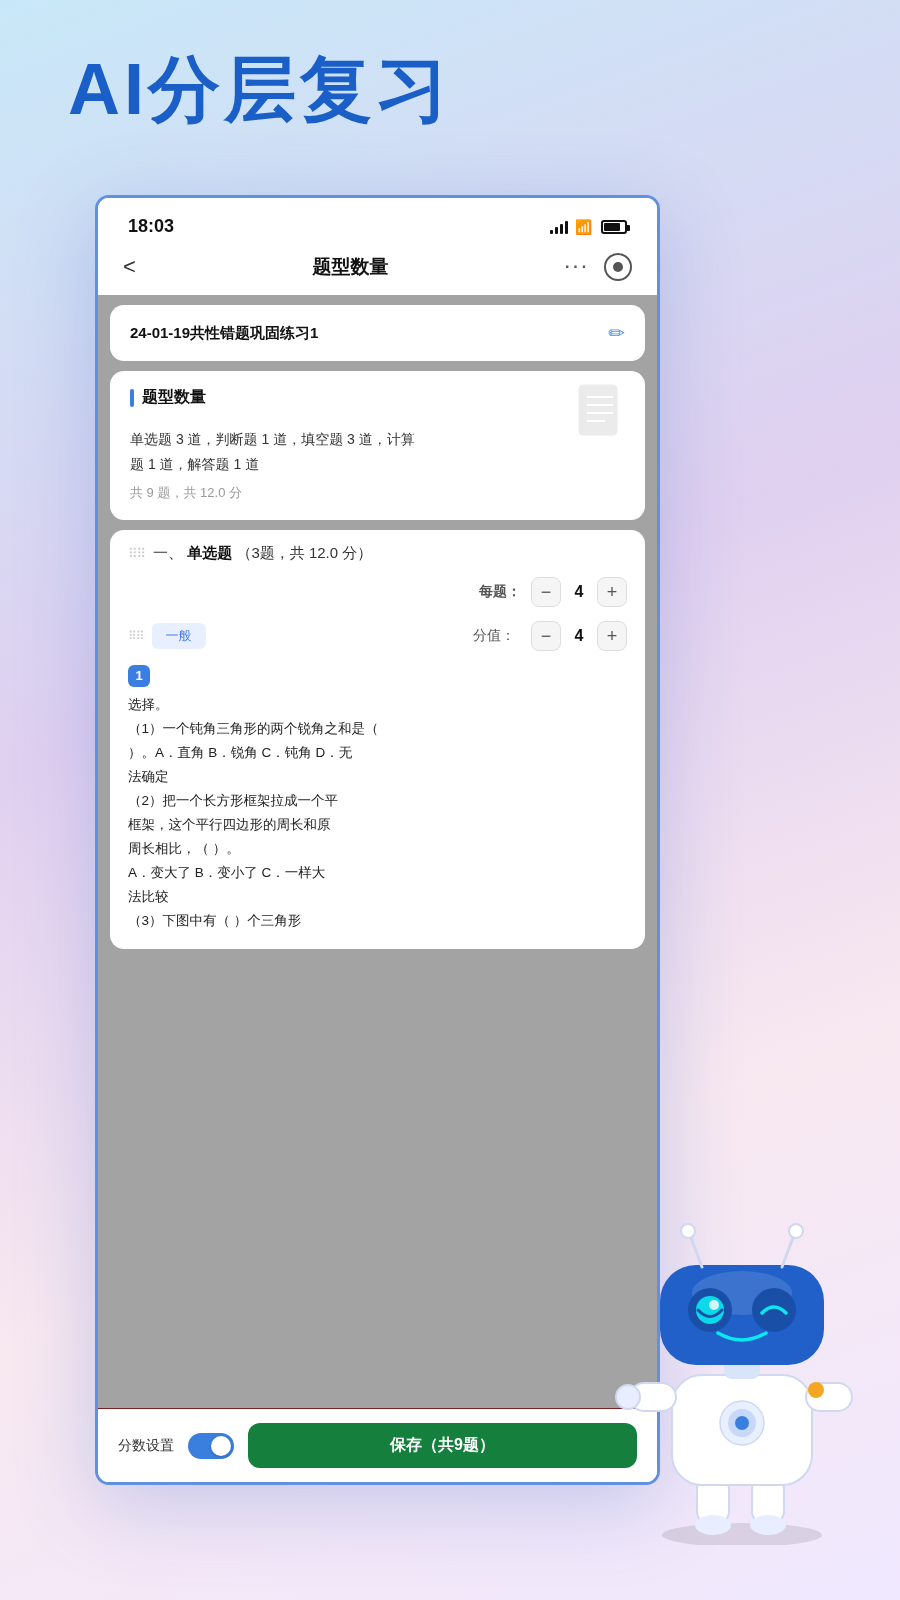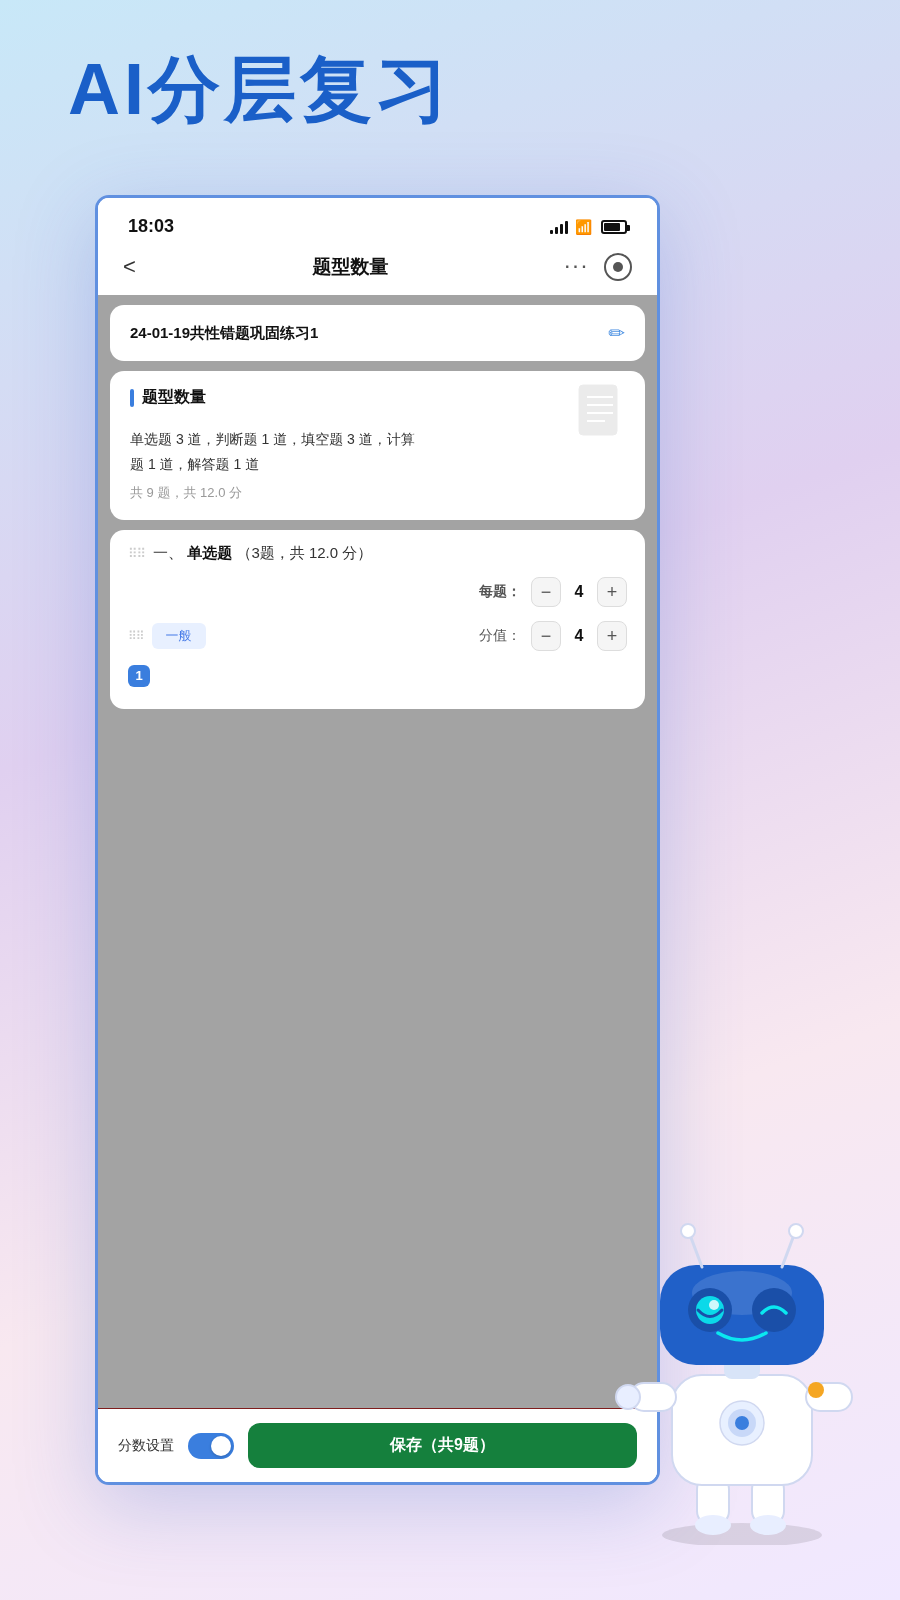--- a/index.html
+++ b/index.html
@@ -101,32 +101,44 @@
             <span style="font-size:16px;font-weight:600;color:#111;min-width:20px;text-align:center;">4</span>
             <div style="width:30px;height:30px;border:1.5px solid #ddd;border-radius:8px;background:#f5f5f5;display:flex;align-items:center;justify-content:center;font-size:18px;color:#555;cursor:pointer;">+</div>
           </div>
         </div>
 
         <div style="display:flex;align-items:center;justify-content:space-between;margin-bottom:14px;">
           <div style="display:flex;align-items:center;gap:8px;">
             <span style="color:#ccc;font-size:12px;letter-spacing:-1px;">⠿⠿</span>
             <span style="background:#e8f0ff;color:#4a7de8;font-size:13px;padding:4px 14px;border-radius:6px;">一般</span>
           </div>
-          <div style="display:flex;align-items:center;gap:10px;">
+          <div style="display:flex;align-items:center;gap:16px;">
             <span style="font-size:14px;color:#555;">分值：</span>
             <div style="display:flex;align-items:center;gap:8px;">
               <div style="width:30px;height:30px;border:1.5px solid #ddd;border-radius:8px;background:#f5f5f5;display:flex;align-items:center;justify-content:center;font-size:18px;color:#555;cursor:pointer;">−</div>
               <span style="font-size:16px;font-weight:600;color:#111;min-width:20px;text-align:center;">4</span>
               <div style="width:30px;height:30px;border:1.5px solid #ddd;border-radius:8px;background:#f5f5f5;display:flex;align-items:center;justify-content:center;font-size:18px;color:#555;cursor:pointer;">+</div>
             </div>
           </div>
         </div>
 
         <div>
           <span style="display:inline-block;background:#3a7ede;color:white;font-size:13px;font-weight:600;width:22px;height:22px;border-radius:6px;text-align:center;line-height:22px;margin-bottom:6px;">1</span>
+          <div style="font-size:13.5px;color:#222;line-height:1.78;">
+            <div style="font-weight:500;">选择。</div>
+            <div style="white-space:pre-line;">（1）一个钝角三角形的两个锐角之和是（
+）。A．直角  B．锐角  C．钝角  D．无
+法确定
+（2）把一个长方形框架拉成一个平
+框架，这个平行四边形的周长和原
+周长相比，（  ）。
+A．变大了  B．变小了  C．一样大
+法比较
+（3）下图中有（  ）个三角形</div>
+          </div>
         </div>
 
       </div>
     </div>
 
     <div style="background:white;padding:14px 20px;display:flex;align-items:center;gap:14px;border-top:1px solid #7f1d1d;">
       <span style="font-size:14px;color:#333;white-space:nowrap;">分数设置</span>
       <div style="width:46px;height:26px;background:#3a7ede;border-radius:13px;position:relative;flex-shrink:0;cursor:pointer;">
         <div style="position:absolute;width:20px;height:20px;background:white;border-radius:50%;top:3px;right:3px;box-shadow:0 1px 3px rgba(0,0,0,0.2);"></div>
       </div>

